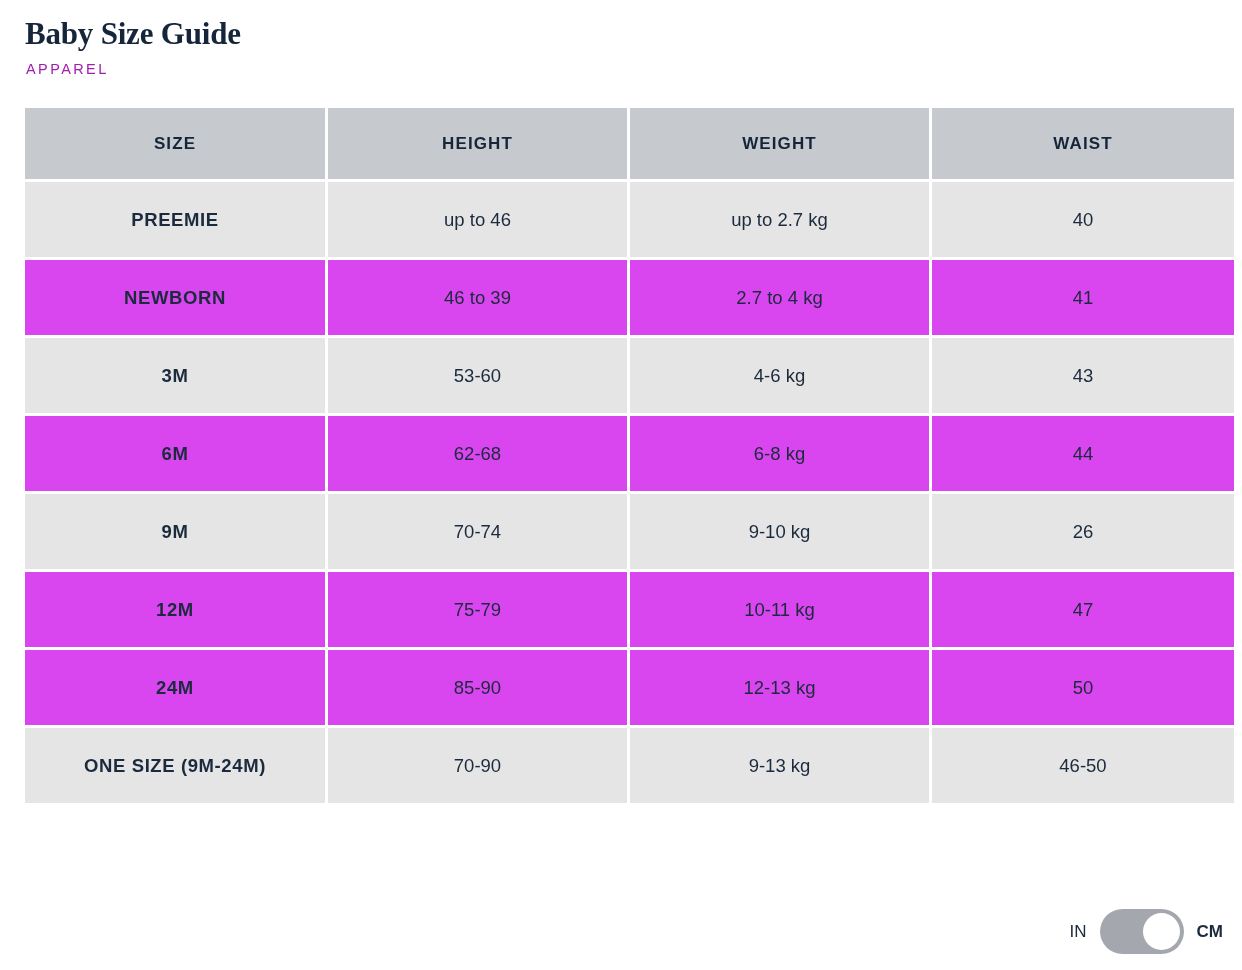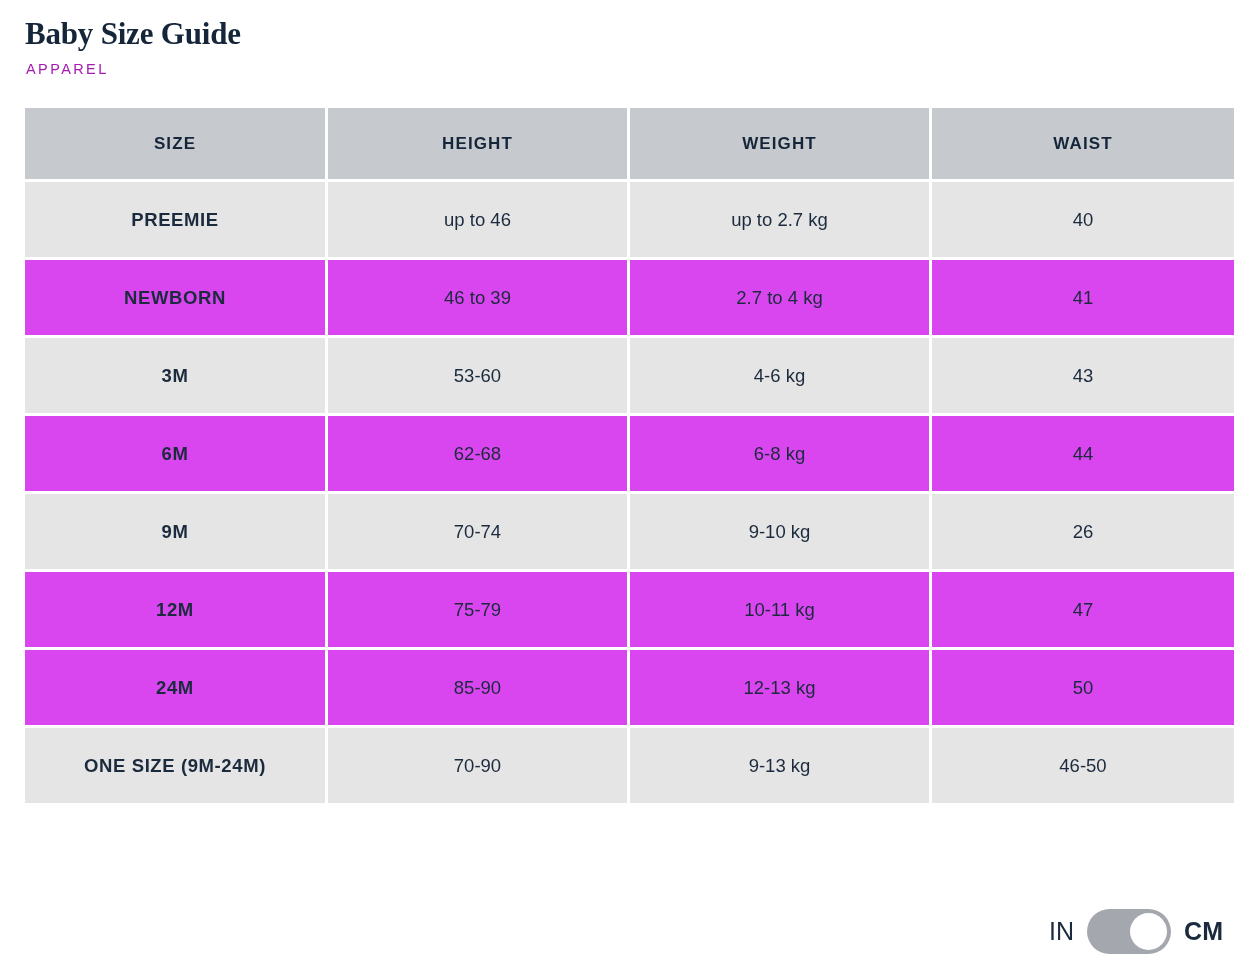--- a/index.html
+++ b/index.html
@@ -82,21 +82,21 @@
 
   .unit-toggle-row {
     position: absolute;
     right: 19px;
     bottom: 16px;
     display: flex;
     align-items: center;
     gap: 13px;
   }
   .unit-label {
-    font-size: 25px;
+    font-size: 17px;
     color: #1b2a3d;
     font-weight: 400;
   }
   .unit-label.active {
     font-weight: 700;
     text-align: center;
   }
   .toggle {
     width: 84px;
     height: 45px;

